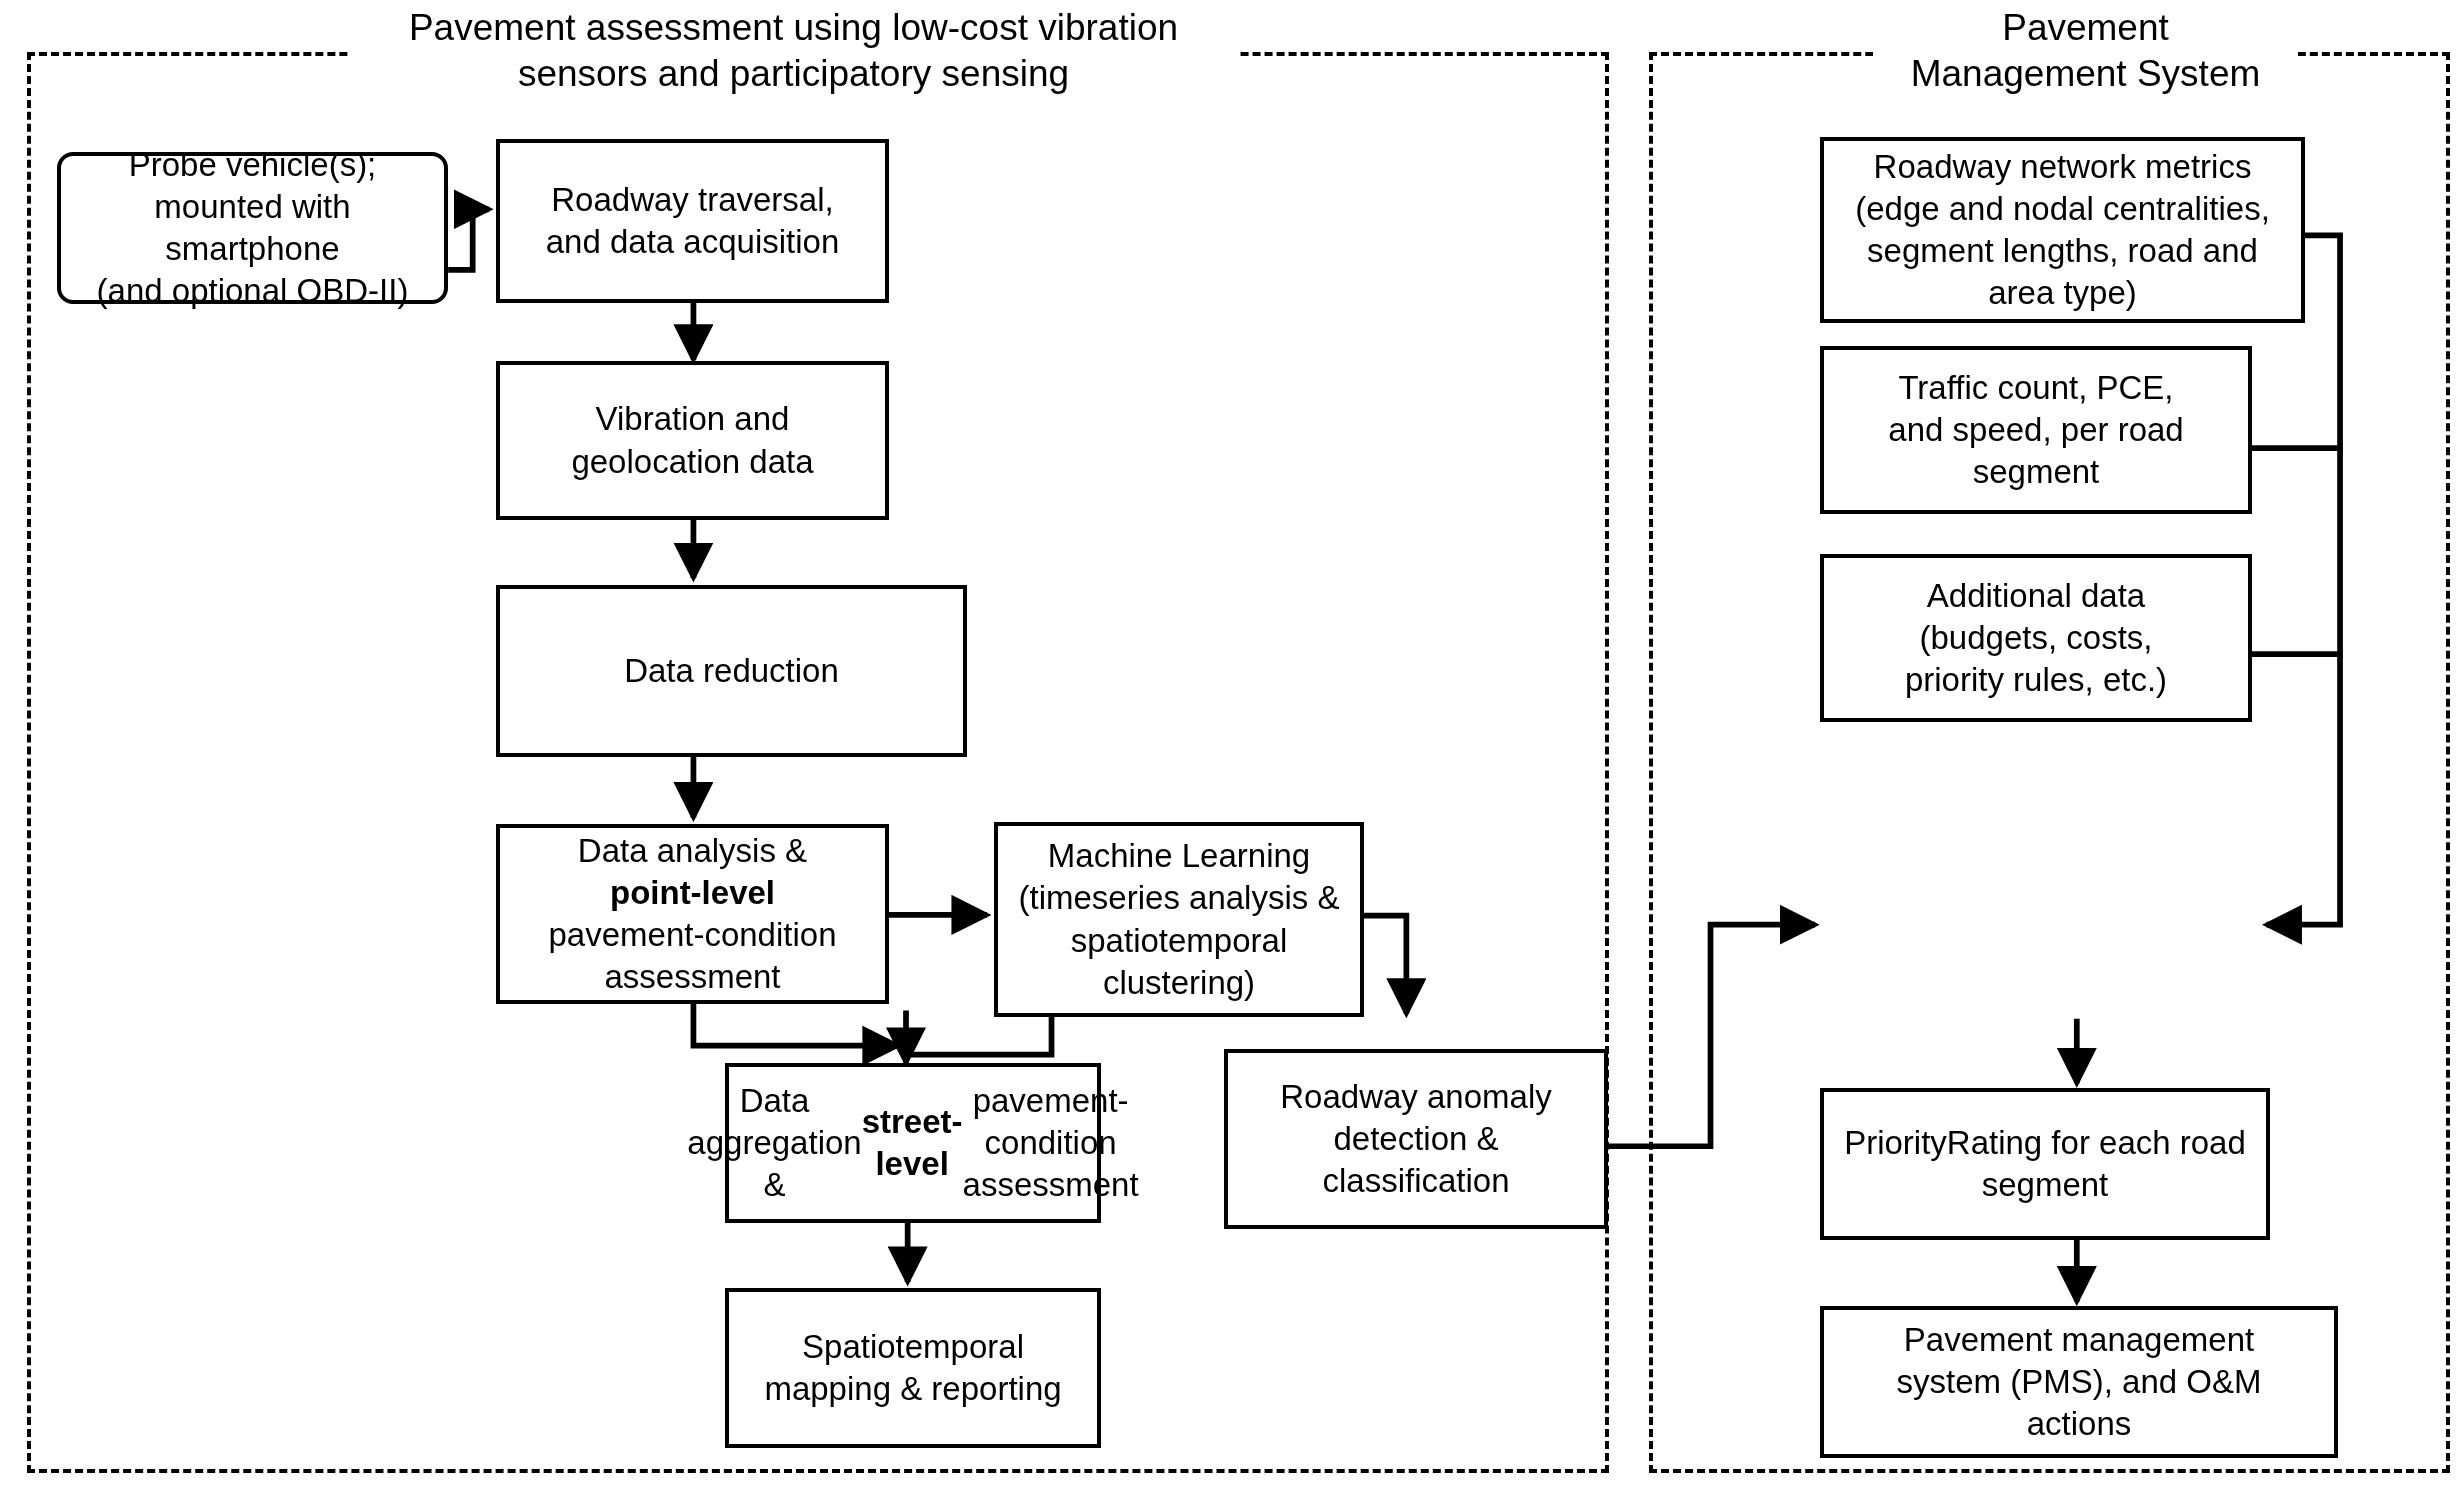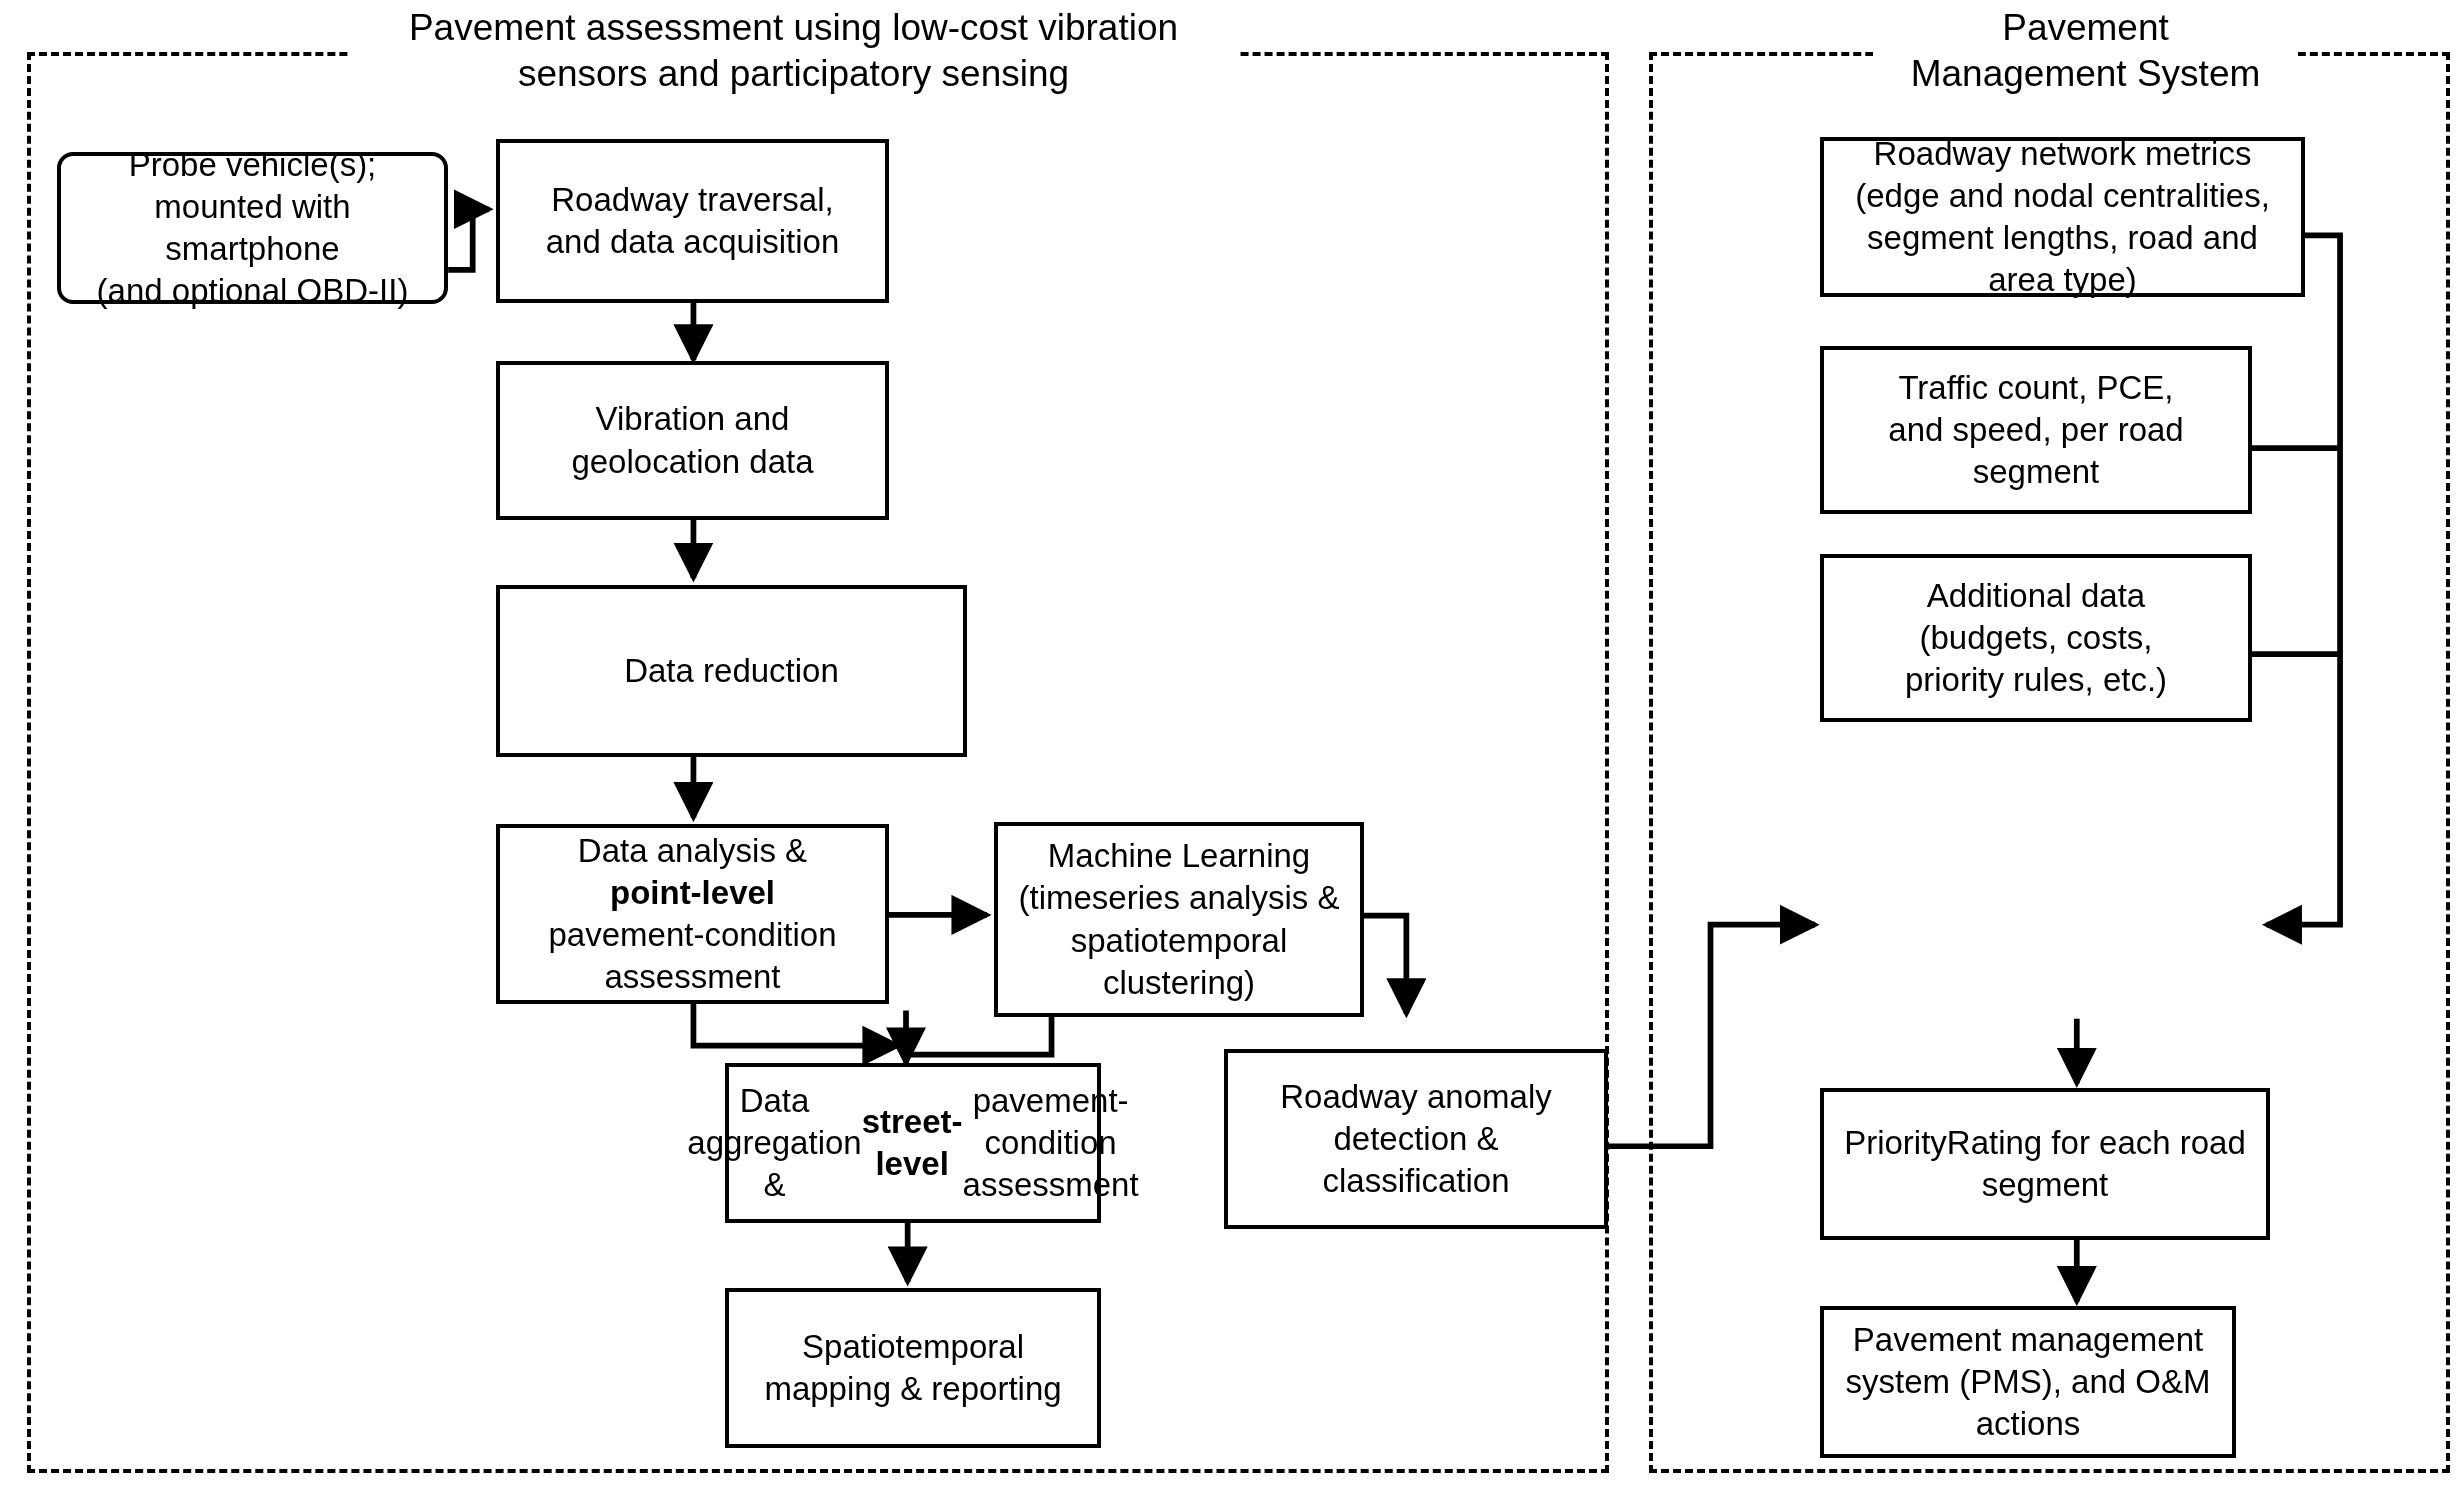--- a/index.html
+++ b/index.html
@@ -119,21 +119,21 @@
     <span style="white-space:pre-line;">Spatiotemporal
 mapping &amp; reporting</span>
   </div>
 
   <div class="node" style="left:1224px;top:1049px;width:384px;height:180px;">
     <span style="white-space:pre-line;">Roadway anomaly
 detection &amp;
 classification</span>
   </div>
 
-  <div class="node" style="left:1820px;top:137px;width:485px;height:160px;">
+  <div class="node" style="left:1820px;top:137px;width:485px;height:186px;">
     <span style="white-space:pre-line;">Roadway network metrics
 (edge and nodal centralities,
 segment lengths, road and
 area type)</span>
   </div>
 
   <div class="node" style="left:1820px;top:346px;width:432px;height:168px;">
     <span style="white-space:pre-line;">Traffic count, PCE,
 and speed, per road
 segment</span>
@@ -144,20 +144,20 @@
 (budgets, costs,
 priority rules, etc.)</span>
   </div>
 
 
   <div class="node" style="left:1820px;top:1088px;width:450px;height:152px;">
     <span style="white-space:pre-line;">PriorityRating for each road
 segment</span>
   </div>
 
-  <div class="node" style="left:1820px;top:1306px;width:416px;height:152px;">
+  <div class="node" style="left:1820px;top:1306px;width:518px;height:152px;">
     <span style="white-space:pre-line;">Pavement management
 system (PMS), and O&amp;M
 actions</span>
   </div>
 
 </div>
 
 
 </body></html>

